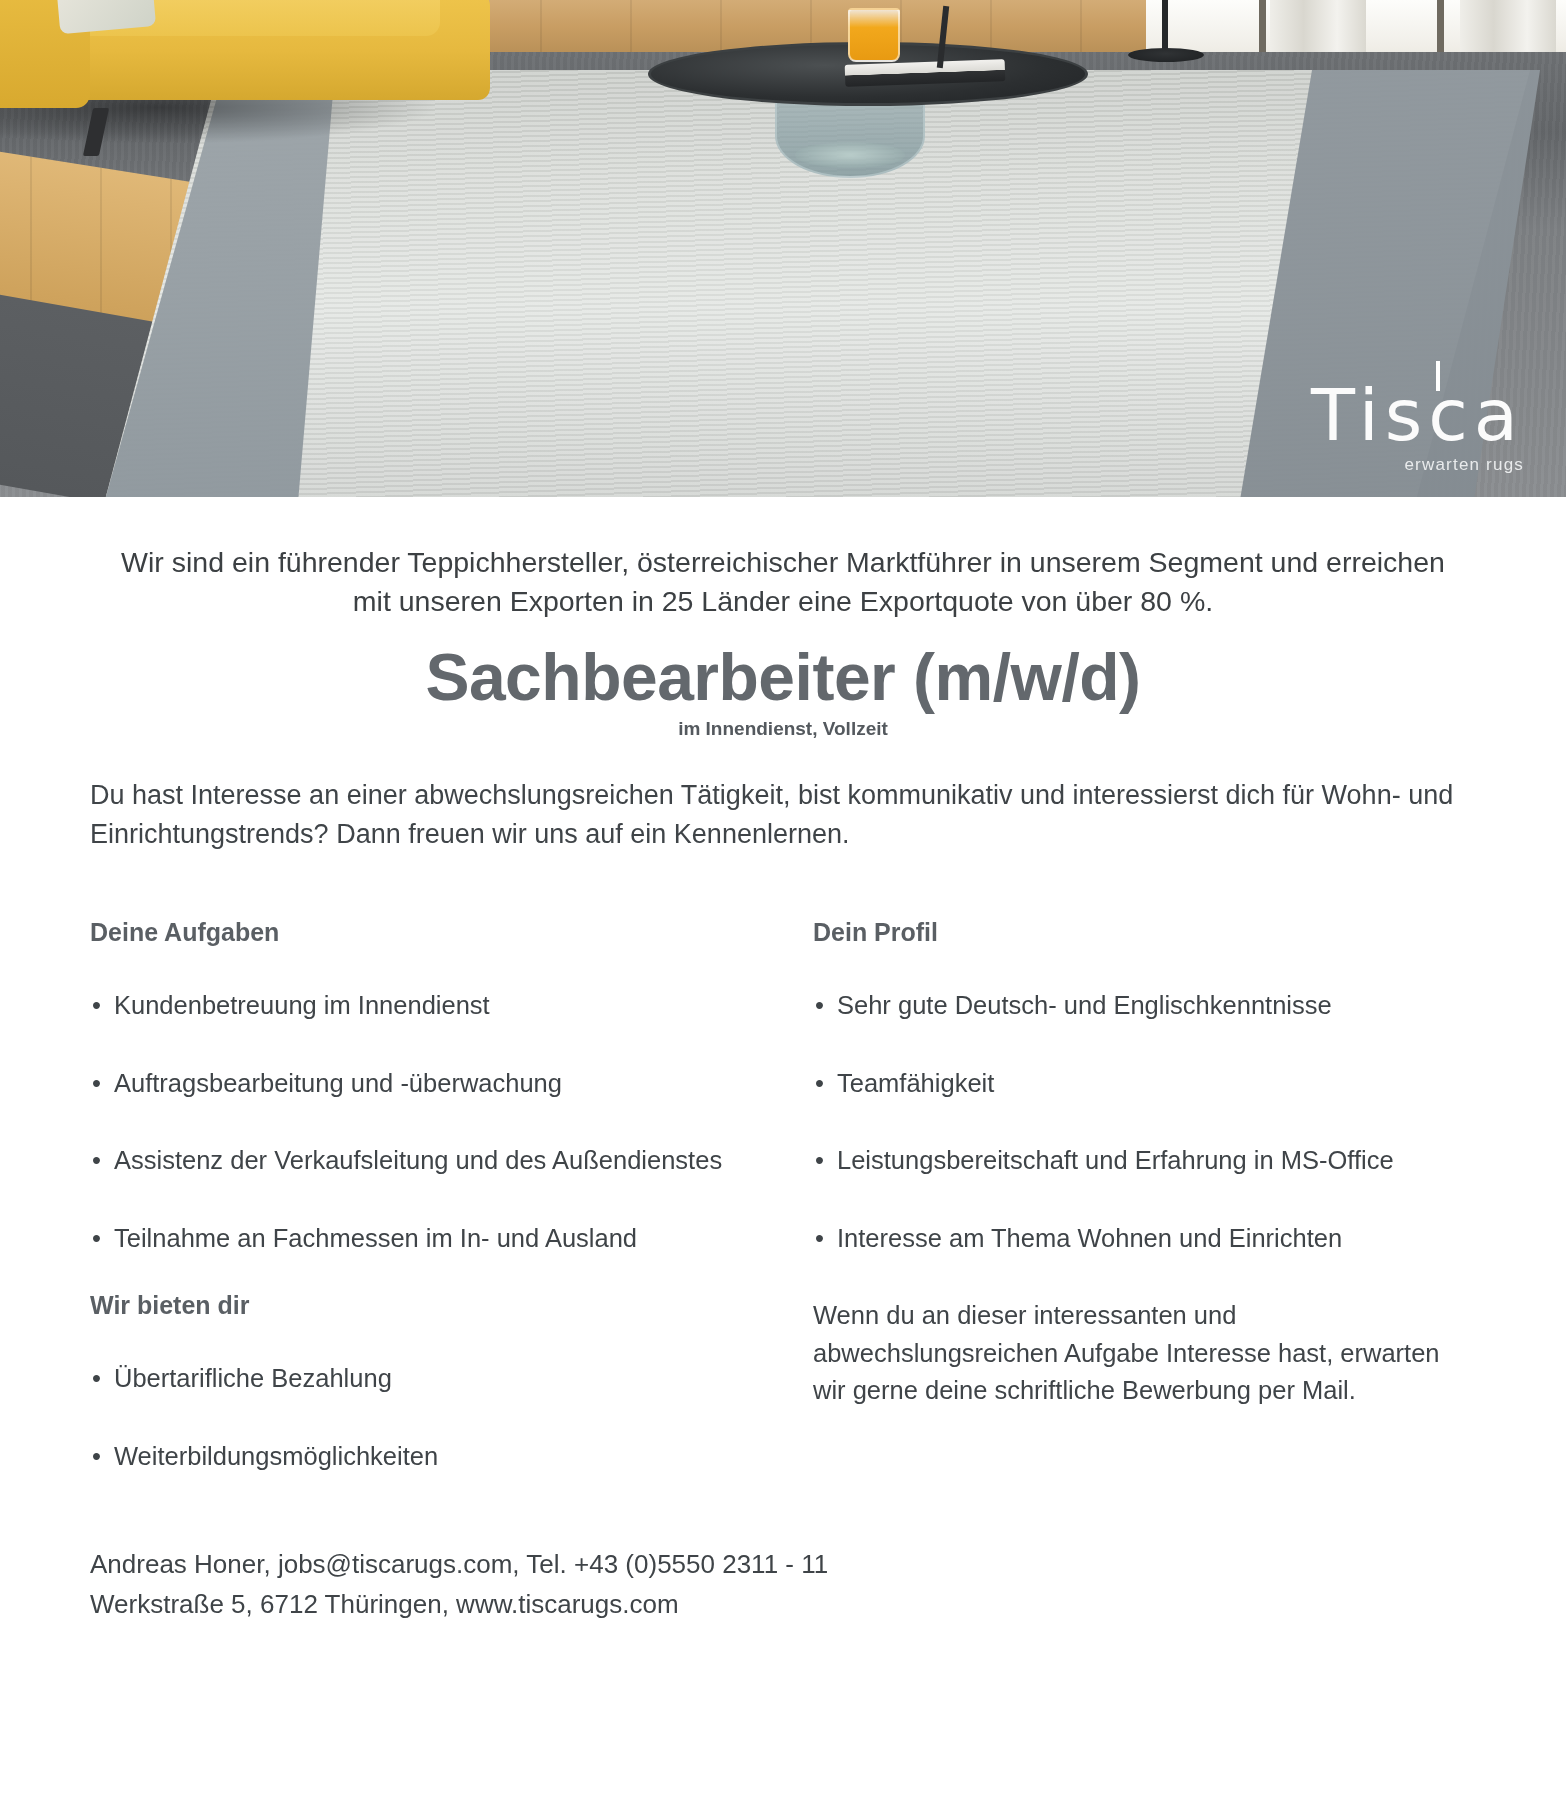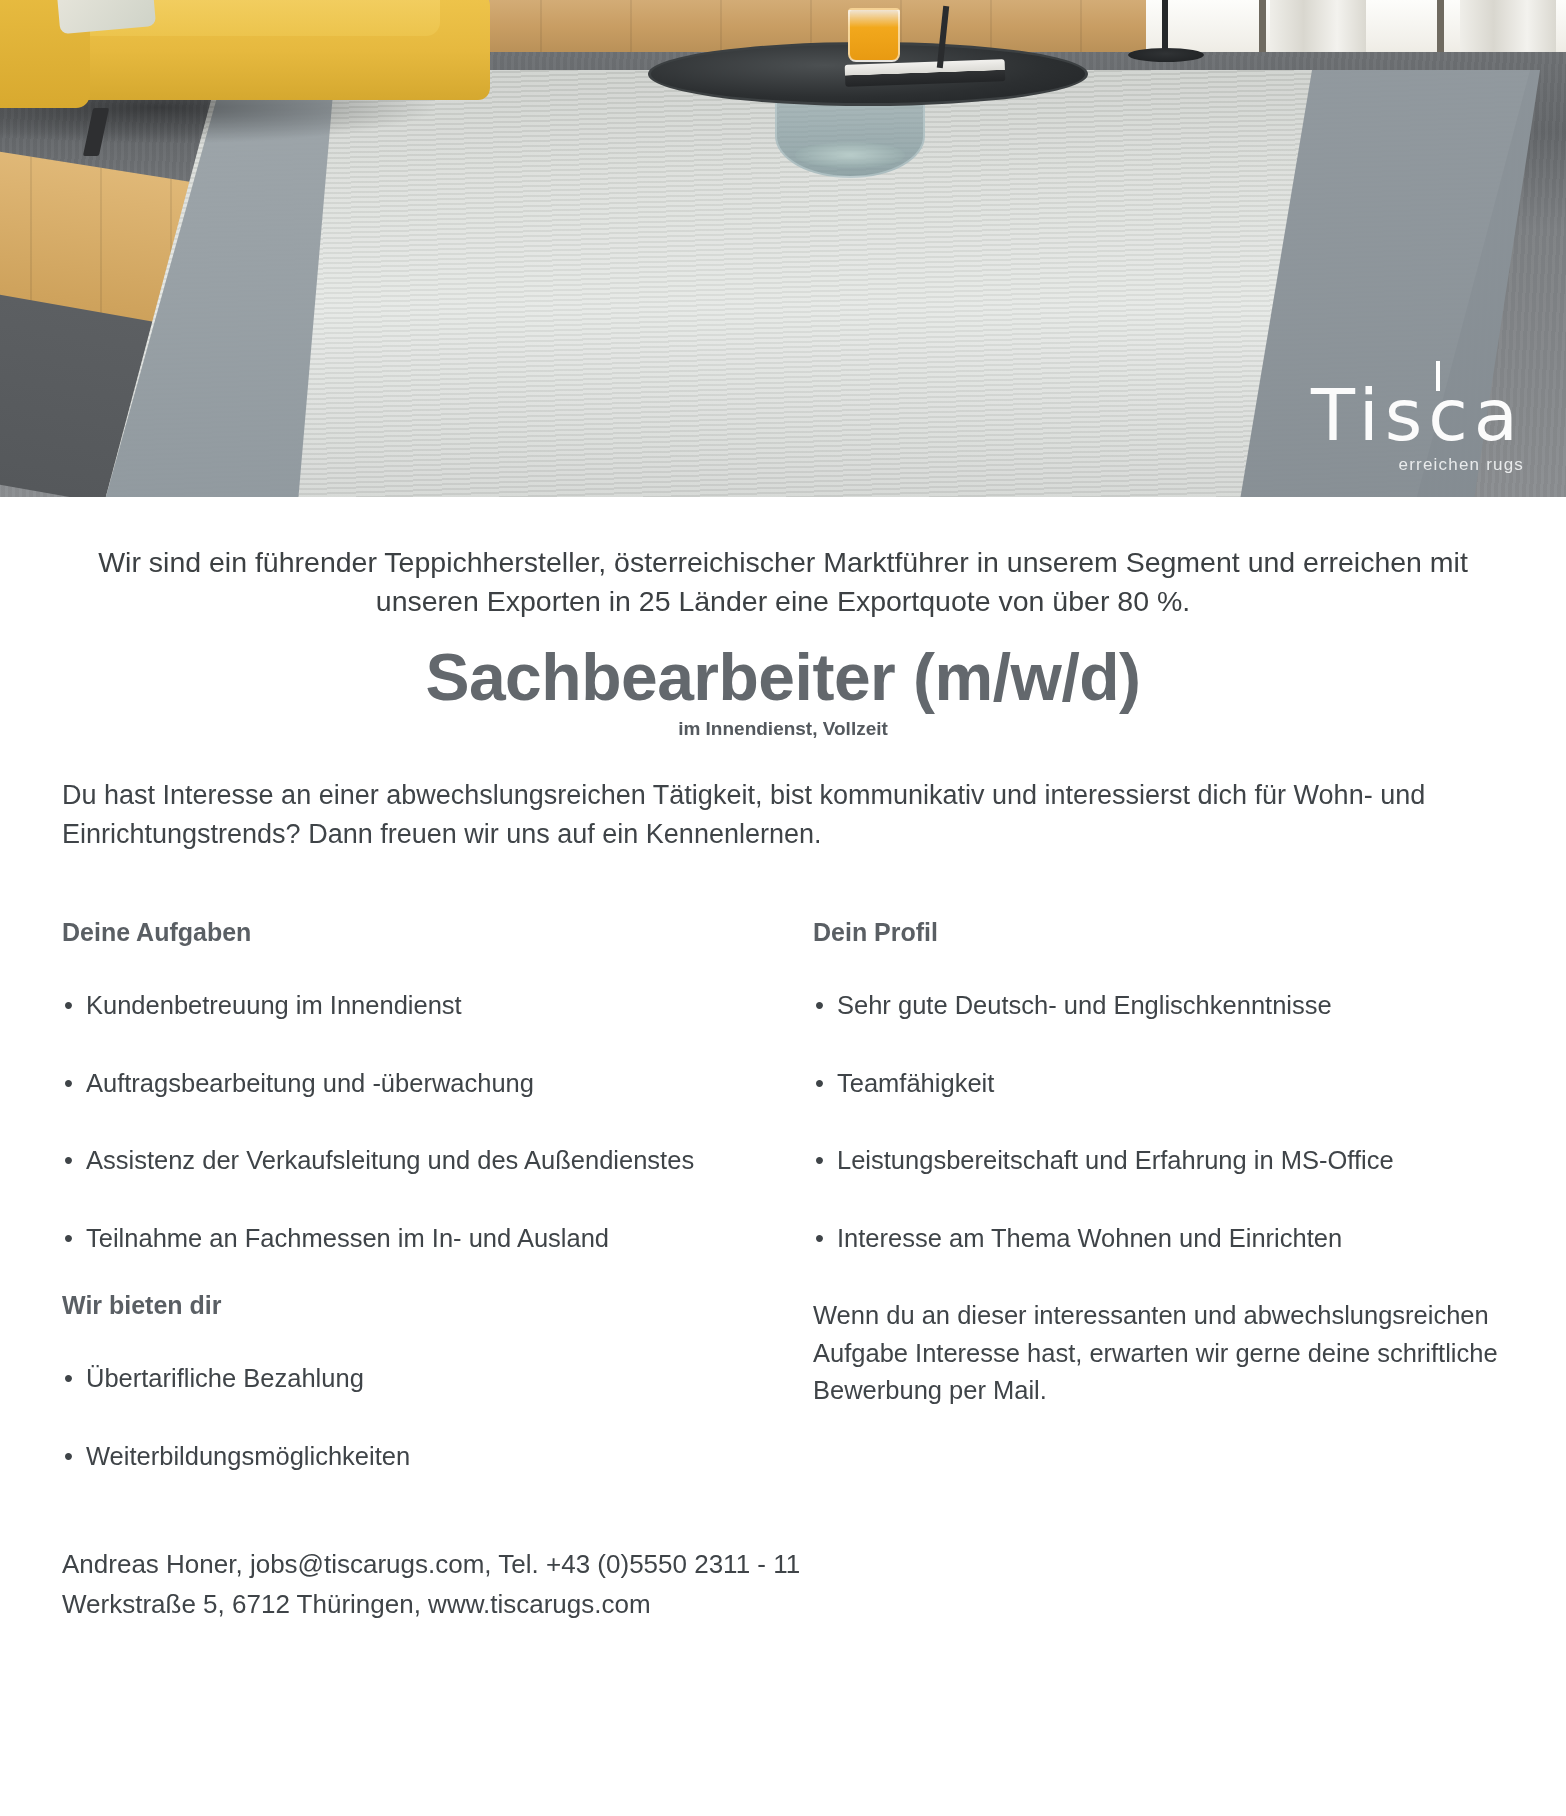--- a/index.html
+++ b/index.html
@@ -269,21 +269,21 @@
   }
   .logo-sub {
     font-size: 17px;
     letter-spacing: 1.2px;
     margin-top: 4px;
     color: #e9ebec;
   }
 
   
   .content {
-    padding: 0 62px;
+    padding: 0 90px;
     background: #fff;
   }
 
   .intro {
     margin-top: 46px;
     text-align: center;
     font-size: 28.5px;
     line-height: 1.36;
     color: #3c4043;
     padding: 0 18px;
@@ -406,21 +406,21 @@
 
     <div class="table-base"></div>
     <div class="table-top"></div>
     <div class="books"></div>
     <div class="glass"></div>
     <div class="straw"></div>
 
     <div class="logo">
       <div class="logo-tick"></div>
       <div class="logo-mark">Tisca</div>
-      <div class="logo-sub">erreichen rugs</div>
+      <div class="logo-sub">erwarten rugs</div>
     </div>
   </div>
 
   <div class="content">
 
     <p class="intro">Wir sind ein führender Teppichhersteller, österreichischer Marktführer in unserem Segment und erreichen mit unseren Exporten in 25 Länder eine Exportquote von über 80 %.</p>
 
 
     <h1 class="job-title">Sachbearbeiter (m/w/d)</h1>
     <h2 class="job-sub">im Innendienst, Vollzeit</h2>

